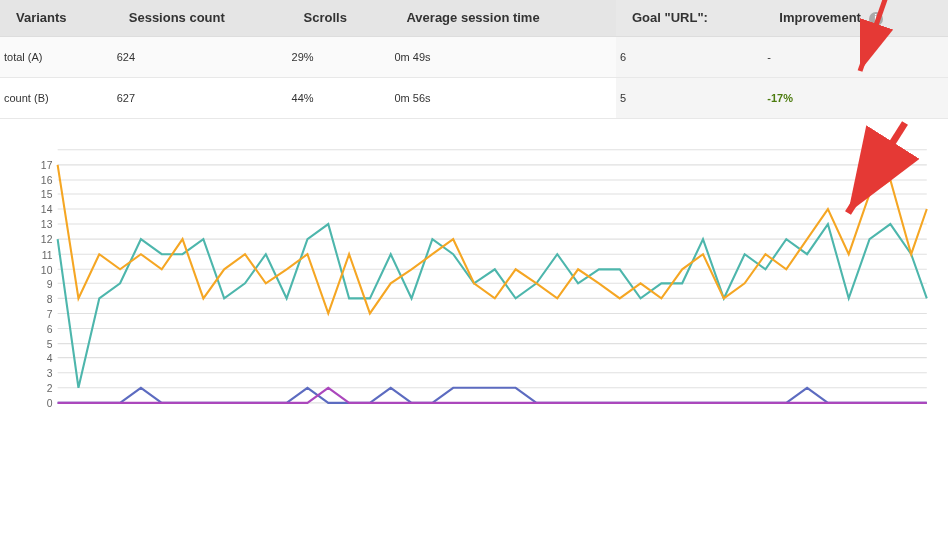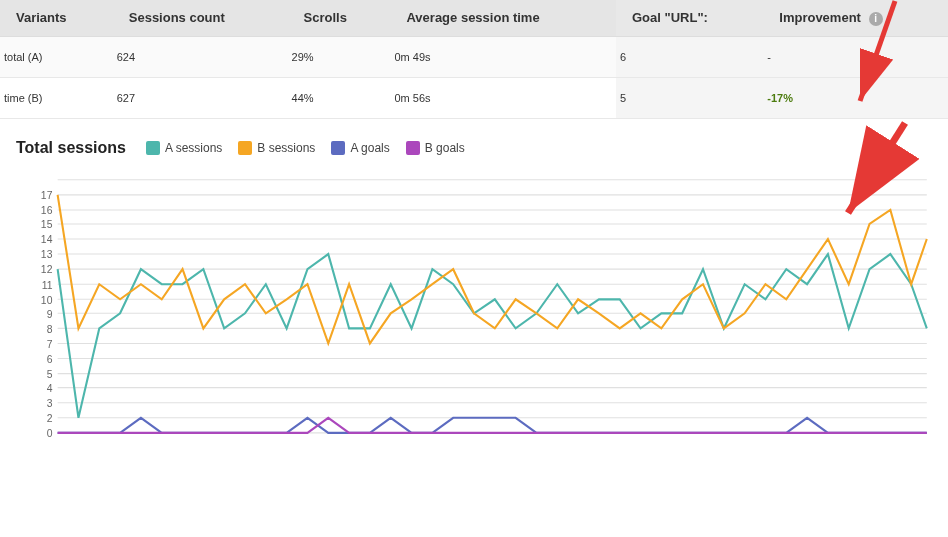--- a/index.html
+++ b/index.html
@@ -152,55 +152,34 @@
     <tbody>
       <tr>
         <td>total (A)</td>
         <td>624</td>
         <td>29%</td>
         <td>0m 49s</td>
         <td class="goal-col">6</td>
         <td class="goal-col">-</td>
       </tr>
       <tr>
-        <td>time (B)</td>
+        <td>count (B)</td>
         <td>627</td>
         <td>44%</td>
         <td>0m 56s</td>
         <td class="goal-col">5</td>
         <td class="goal-col">
           <span class="improvement-negative">-17%</span>
         </td>
       </tr>
     </tbody>
   </table>
 </div>
 
 <div class="chart-section">
-  <div class="chart-header">
-    <span class="chart-title">Total sessions</span>
-    <div class="legend">
-      <div class="legend-item">
-        <span class="legend-checkbox" style="background:#4db6ac; border: 2px solid #4db6ac;"></span>
-        <span>A sessions</span>
-      </div>
-      <div class="legend-item">
-        <span class="legend-checkbox" style="background:#f5a623; border: 2px solid #f5a623;"></span>
-        <span>B sessions</span>
-      </div>
-      <div class="legend-item">
-        <span class="legend-checkbox" style="background:#5c6bc0; border: 2px solid #5c6bc0;"></span>
-        <span>A goals</span>
-      </div>
-      <div class="legend-item">
-        <span class="legend-checkbox" style="background:#ab47bc; border: 2px solid #ab47bc;"></span>
-        <span>B goals</span>
-      </div>
-    </div>
-  </div>
 
   <div class="chart-container">
     
     <div style="position:absolute; top:-178px; right:22px; pointer-events:none; z-index:10;">
       <svg width="70" height="130" viewBox="0 0 70 130">
 
         <defs>
           <marker id="arrowhead" markerWidth="10" markerHeight="7" refX="10" refY="3.5" orient="auto">
             <polygon points="0 0, 10 3.5, 0 7" fill="#e53935"></polygon>
           </marker>

